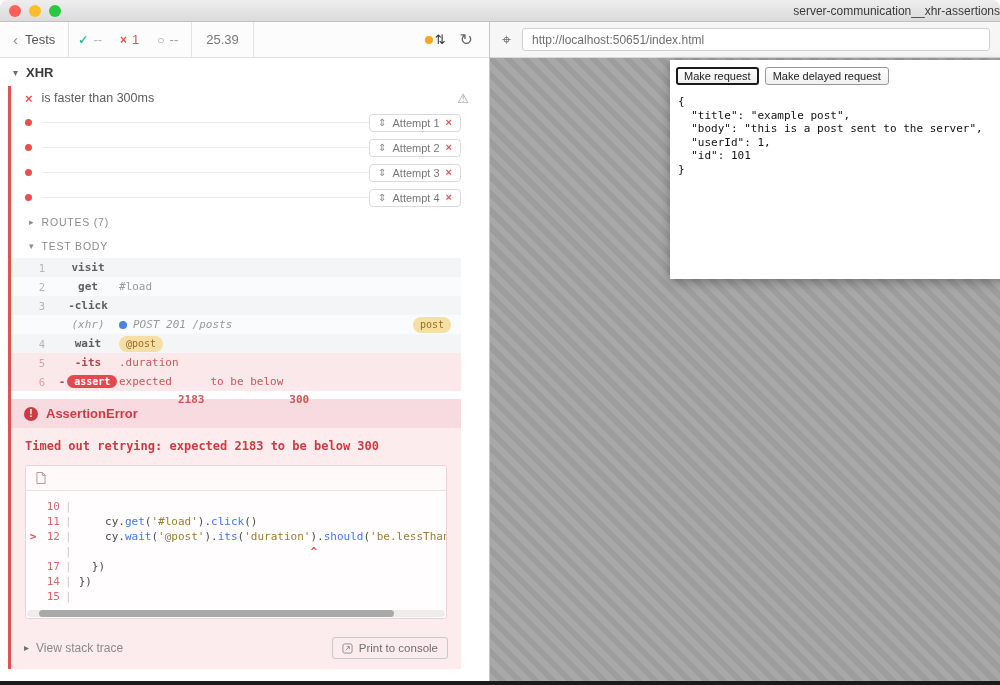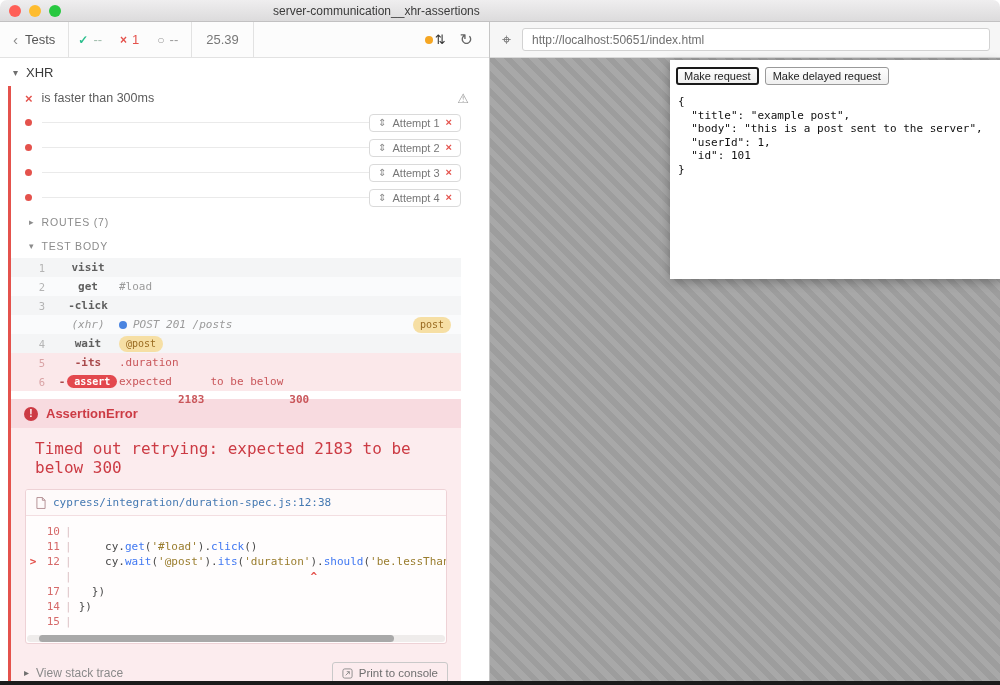--- a/index.html
+++ b/index.html
@@ -4,21 +4,21 @@
 <style>
   * { box-sizing: border-box; }
   body { margin:0; width:1000px; height:685px; font-family:"Liberation Sans", sans-serif; background:#fff; }
   .window { width:1000px; height:685px; display:flex; flex-direction:column; overflow:hidden; }
 
   
   .titlebar { height:22px; flex:none; background:linear-gradient(#efeeef,#dcdbdc); border-bottom:1px solid #c2c1c2; position:relative; border-radius:7px 7px 0 0; }
   .traffic { position:absolute; left:9px; top:5px; display:flex; gap:8px; }
   .tl { width:12px; height:12px; border-radius:50%; display:inline-block; }
   .tl.red { background:#ff5f57; } .tl.yellow { background:#febc2e; } .tl.green { background:#28c840; }
-  .win-title { position:absolute; left:273px; right:0; top:0; height:26px; line-height:22px; text-align:left; font-size:12px; color:#3a3a3a; white-space:nowrap; }
+  .win-title { position:absolute; left:273px; right:0; top:0; height:26px; line-height:22px; text-align:right; font-size:12px; color:#3a3a3a; white-space:nowrap; }
 
   .main { flex:1; display:flex; min-height:0; }
   .bottombar { height:4px; flex:none; background:#1b1b1b; }
 
   
   .reporter { width:490px; flex:none; display:flex; flex-direction:column; border-right:1px solid #c6c6c6; background:#fff; min-height:0; }
   .toolbar { height:36px; flex:none; display:flex; align-items:center; background:#fcfcfc; border-bottom:1px solid #e2e2e2; }
   .tests-btn { display:flex; align-items:center; gap:7px; background:none; border:none; padding:0 13px; font-size:13px; color:#565656; height:100%; font-family:inherit; cursor:pointer; }
   .chev { font-size:15px; color:#8a8a8a; line-height:1; }
   .vsep { width:1px; height:36px; background:#e2e2e2; flex:none; }
@@ -36,21 +36,21 @@
   .odot { width:8px; height:8px; border-radius:50%; background:#f5a623; display:inline-block; }
   .arr { font-size:13px; color:#333; line-height:1; }
   .refresh-btn { background:none; border:none; color:#666; font-size:16px; margin-right:16px; padding:0; cursor:pointer; line-height:1; }
 
   .spec-header { height:30px; flex:none; display:flex; align-items:center; gap:7px; padding:0 12px; background:#f5f6f6; border-bottom:1px solid #e2e2e2; }
   .spec-link { font-size:12px; color:#4079bd; text-decoration:none; cursor:pointer; }
 
   .content { flex:1; overflow:hidden; padding-left:8px; background:#fff; }
   .suite-header { display:flex; align-items:center; gap:8px; padding:7px 0 6px 5px; cursor:pointer; }
   .tri { color:#6f6f6f; font-size:10px; line-height:1; }
-  .suite-title { font-size:13px; font-weight:400; color:#3b3b3b; }
+  .suite-title { font-size:13px; font-weight:700; color:#3b3b3b; }
 
   .test { border-left:3px solid #e4524c; }
   .test-title-row { display:flex; align-items:center; gap:9px; padding:5px 20px 5px 14px; cursor:pointer; }
   .fail-x { color:#e4524c; font-weight:700; font-size:13px; line-height:1; }
   .test-title { font-size:12.5px; color:#5c5c5c; flex:1; }
   .warn { color:#9a9a9a; font-size:13px; line-height:1; }
 
   .attempt-row { display:flex; align-items:center; height:25px; padding-left:14px; margin-right:28px; }
   .adot { width:7px; height:7px; border-radius:50%; background:#e4524c; flex:none; }
   .aline { flex:1; border-top:1px solid #eaeaea; margin-left:10px; }
@@ -78,21 +78,21 @@
   .failedrow .cnum { color:#d9a3a5; }
   .failedrow .cmeth { color:#a94a4c; }
   .failedrow .cmsg { color:#c9565a; }
   .assert-badge { background:#e3484e; color:#fff; border-radius:9px; padding:1px 7px; font-size:10px; font-weight:700; line-height:1.4; margin-left:2px; }
   .cmsg .num-b { font-weight:700;margin-top:36px; }
 
   .error { background:#fcecee; margin:8px 28px 0 0; }
   .error-header { display:flex; align-items:center; gap:8px; background:#f8dbe0; padding:7px 13px; }
   .err-ic { width:14px; height:14px; border-radius:50%; background:#cc3b44; color:#fff; font-size:10px; font-weight:700; display:flex; align-items:center; justify-content:center; flex:none; }
   .err-name { color:#cc3b44; font-size:13px; font-weight:700; }
-  .error-msg { font-family:"DejaVu Sans Mono", monospace; font-size:16px; color:#cc3b44; padding:11px 24px 2px; }
+  .error-msg { font-family:"DejaVu Sans Mono", monospace; font-size:12px; color:#cc3b44; padding:11px 14px 2px;font-weight:bold; }
 
   .code-frame { margin:10px 14px; background:#fffdfd; border:1px solid #eed2d6; border-radius:3px; overflow:hidden; }
   .cf-header { display:flex; align-items:center; gap:7px; padding:6px 10px; border-bottom:1px solid #f3dee1; background:#fefafa; }
   .cf-link { font-family:"DejaVu Sans Mono", monospace; font-size:11px; color:#4579b2; text-decoration:none; cursor:pointer; }
   .cf-lines { padding:8px 0 2px; overflow:hidden; }
   .code-line { display:flex; font-family:"DejaVu Sans Mono", monospace; font-size:11px; line-height:15px; white-space:pre; }
   .gt  { width:14px; text-align:center; color:#e4524c; font-weight:700; white-space:pre; flex:none; }
   .ln  { width:20px; text-align:right; color:#d66a6a; flex:none; }
   .bar { padding:0 7px 0 5px; color:#dcc0c4; flex:none; }
   .txt { white-space:pre; color:#4a4a4a; overflow:hidden; }
@@ -281,21 +281,20 @@
               <span class="err-name">AssertionError</span>
             </div>
             <div class="error-msg">Timed out retrying: expected 2183 to be below 300</div>
 
             <div class="code-frame">
               <div class="cf-header">
                 <svg width="10" height="12" viewBox="0 0 11 13">
                     <path d="M1 .5h6l3 3v9H1z" fill="none" stroke="#b08a8e"></path>
                     <path d="M7 .5v3h3" fill="none" stroke="#b08a8e"></path>
                   </svg>
-                <a class="cf-link">cypress/integration/duration-spec.js:12:38</a>
               </div>
               <div class="cf-lines">
                   <div class="code-line"><span class="gt"></span><span class="ln">10</span><span class="bar">|</span><span class="txt"></span></div>
                   <div class="code-line"><span class="gt"></span><span class="ln">11</span><span class="bar">|</span><span class="txt"><span class="pl">    cy.</span><span class="fn">get</span><span class="pl">(</span><span class="st">'#load'</span><span class="pl">).</span><span class="fn">click</span><span class="pl">()</span></span></div>
                   <div class="code-line"><span class="gt">&gt;</span><span class="ln">12</span><span class="bar">|</span><span class="txt"><span class="pl">    cy.</span><span class="fn">wait</span><span class="pl">(</span><span class="st">'@post'</span><span class="pl">).</span><span class="fn">its</span><span class="pl">(</span><span class="st">'duration'</span><span class="pl">).</span><span class="fn">should</span><span class="pl">(</span><span class="st">'be.lessThan'</span></span></div>
                   <div class="code-line"><span class="gt"></span><span class="ln"></span><span class="bar">|</span><span class="txt"><span class="crt">                                   ^</span></span></div>
                   <div class="code-line"><span class="gt"></span><span class="ln">17</span><span class="bar">|</span><span class="txt"><span class="pl">  })</span></span></div>
                   <div class="code-line"><span class="gt"></span><span class="ln">14</span><span class="bar">|</span><span class="txt"><span class="pl">})</span></span></div>
                   <div class="code-line"><span class="gt"></span><span class="ln">15</span><span class="bar">|</span><span class="txt"></span></div>
                 </div>

